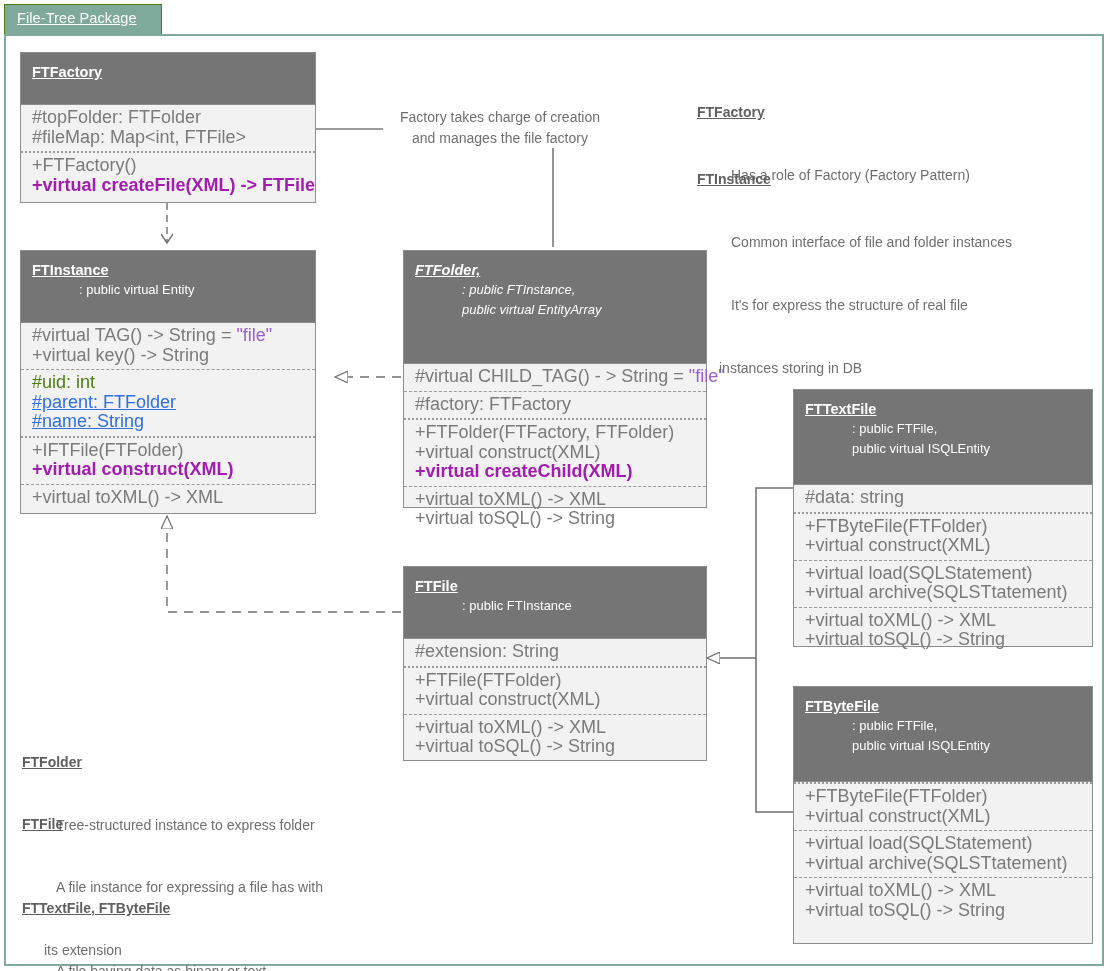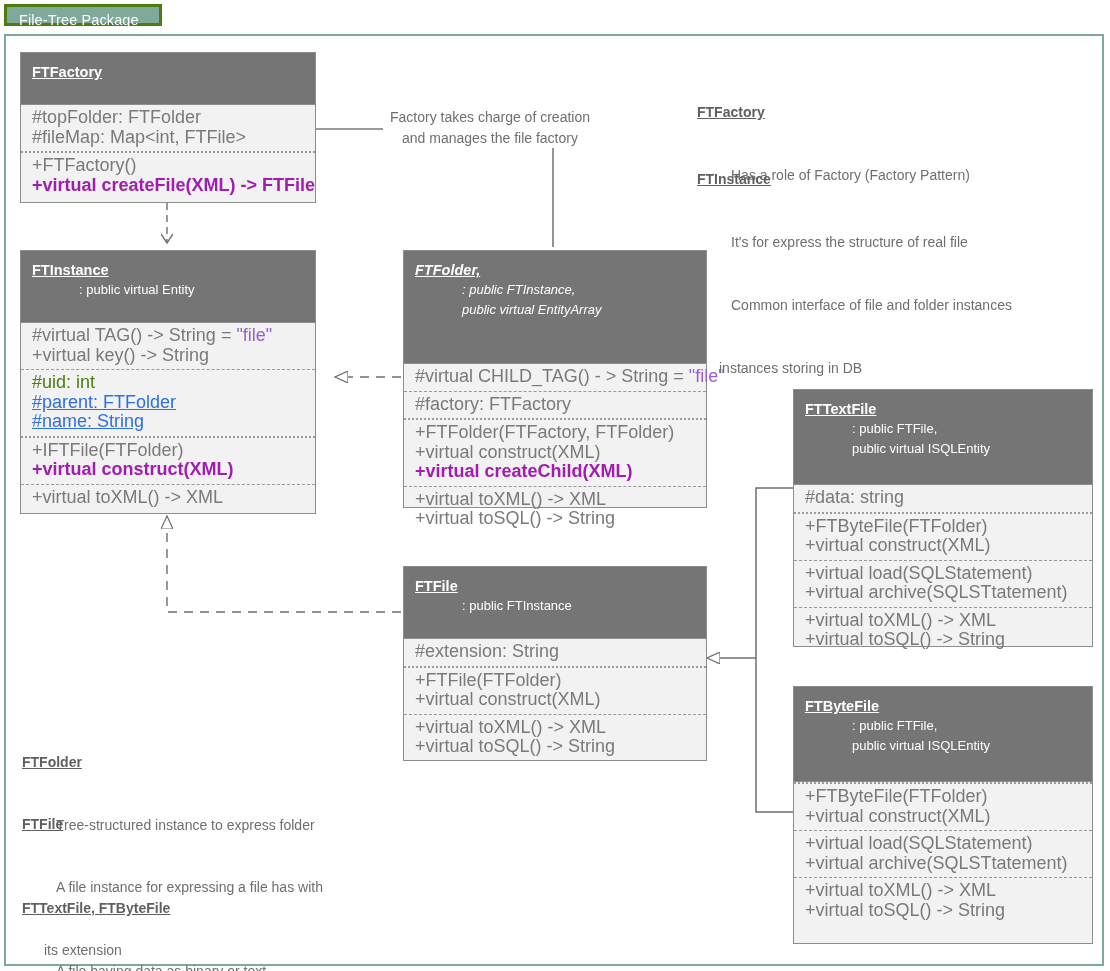--- a/index.html
+++ b/index.html
@@ -6,22 +6,22 @@
   body{
     width:1110px;height:971px;position:relative;overflow:hidden;
     font-family:"Liberation Sans","DejaVu Sans",sans-serif;
     color:#6b6b6b;
     -webkit-font-smoothing:antialiased;
   }
   #stage{position:absolute;left:0;top:0;width:1110px;height:971px;}
 
   
   .pkg-tab{
-    position:absolute;left:4px;top:4px;width:158px;height:22px;
-    background:#7FA99B;border:3px solid #4d7c0f;
+    position:absolute;left:4px;top:4px;width:158px;height:32px;
+    background:#7FA99B;border:1px solid #4d7c0f;
     box-sizing:border-box;
   }
   .pkg-tab span{
     display:block;margin:5px 0 0 12px;font-size:14.5px;color:#ffffff;
     text-decoration:underline;letter-spacing:.1px;white-space:nowrap;
   }
   .pkg-body{
     position:absolute;left:4px;top:34px;width:1100px;height:932px;
     border:2px solid #7FA99B;box-sizing:border-box;background:transparent;
   }
@@ -223,33 +223,33 @@
     <div class="sect sep-dash">
       <div class="row">+virtual load(SQLStatement)</div>
       <div class="row">+virtual archive(SQLSTtatement)</div>
     </div>
     <div class="sect sep-dash">
       <div class="row">+virtual toXML() -&gt; XML</div>
       <div class="row">+virtual toSQL() -&gt; String</div>
     </div>
   </div>
 
-  <div class="note center" style="left:370px;top:107px;width:240px;">
+  <div class="note center" style="left:380px;top:107px;width:240px;">
     <span class="ln">Factory takes charge of creation</span>
     <span class="ln">and manages the file factory</span>
   </div>
 
   <div class="note" style="left:697px;top:60px;">
     <span class="ttl">FTFactory</span>
     <span class="ln" style="padding-left:34px;">Has a role of Factory (Factory Pattern)</span>
   </div>
   <div class="note" style="left:697px;top:127px;">
     <span class="ttl">FTInstance</span>
+    <span class="ln" style="padding-left:34px;">Common interface of file and folder instances</span>
     <span class="ln" style="padding-left:34px;">It's for express the structure of real file</span>
-    <span class="ln" style="padding-left:34px;">Common interface of file and folder instances</span>
     <span class="ln" style="padding-left:22px;">instances storing in DB</span>
   </div>
 
   <div class="note" style="left:22px;top:710px;">
     <span class="ttl">FTFolder</span>
     <span class="ln" style="padding-left:34px;">Tree-structured instance to express folder</span>
   </div>
   <div class="note" style="left:22px;top:772px;">
     <span class="ttl">FTFile</span>
     <span class="ln" style="padding-left:34px;">A file instance for expressing a file has with</span>

